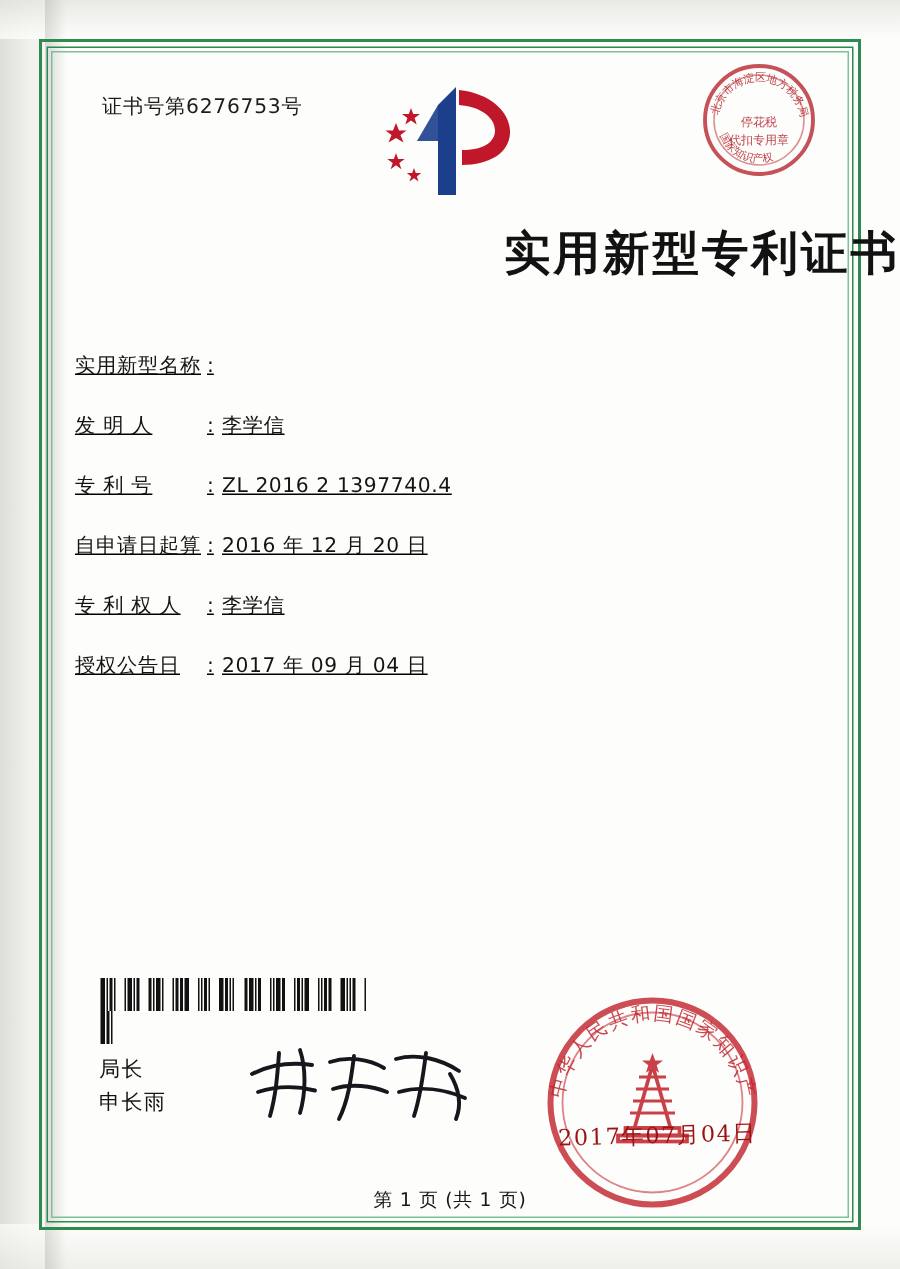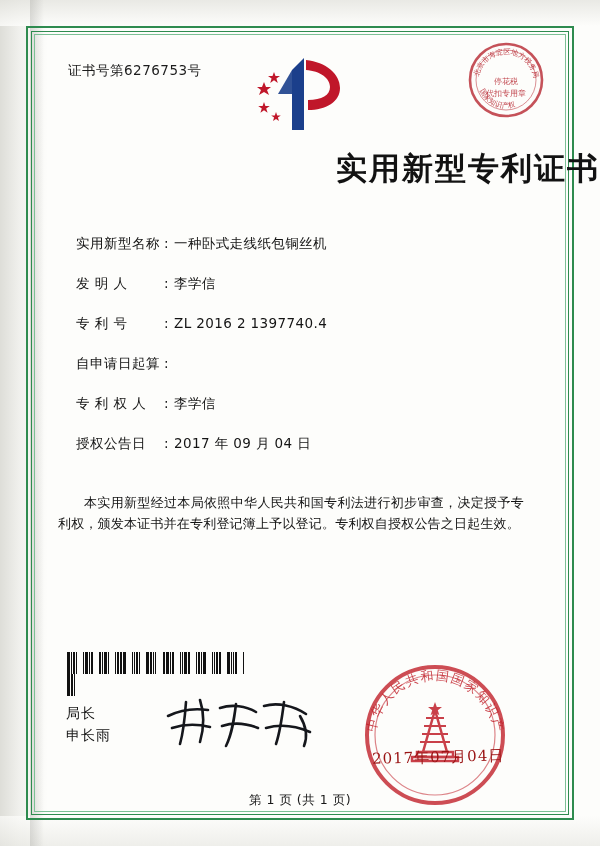--- a/index.html
+++ b/index.html
@@ -110,22 +110,23 @@
     font-family: "DejaVu Serif", "Liberation Serif", serif;
     font-weight: bold;
     font-size: 31px;
     letter-spacing: 2px;
     color: #121212;
   }
 
   
   .fields {
     position: absolute;
-    left: 76px; top: 235px;
+    left: 50px; top: 235px;
     width: 470px;
+    text-decoration: underline;
   }
   .field-row {
     display: flex;
     align-items: baseline;
     margin-bottom: 22px;
     font-size: 13.5px;
     color: #141414;
     white-space: nowrap;
   }
   .field-label {
@@ -260,50 +261,49 @@
       </text>
     </svg>
   </div>
 
   <div class="title">实用新型专利证书</div>
 
   <div class="fields">
     <div class="field-row">
       <span class="field-label">实用新型名称</span>
       <span class="field-colon">:</span>
-      <span class="field-value">一种卧式走线纸包铜丝机</span>
     </div>
     <div class="field-row">
       <span class="field-label">发 明 人</span>
       <span class="field-colon">:</span>
       <span class="field-value">李学信</span>
     </div>
     <div class="field-row">
       <span class="field-label">专 利 号</span>
       <span class="field-colon">:</span>
       <span class="field-value">ZL 2016 2 1397740.4</span>
     </div>
     <div class="field-row">
       <span class="field-label">自申请日起算</span>
       <span class="field-colon">:</span>
+      <span class="field-value">2016 年 12 月 20 日</span>
     </div>
     <div class="field-row">
       <span class="field-label">专 利 权 人</span>
       <span class="field-colon">:</span>
       <span class="field-value">李学信</span>
     </div>
     <div class="field-row">
       <span class="field-label">授权公告日</span>
       <span class="field-colon">:</span>
       <span class="field-value">2017 年 09 月 04 日</span>
     </div>
   </div>
 
   <div class="body-text">
-    <p>本实用新型经过本局依照中华人民共和国专利法进行初步审查，决定授予专利权，颁发本证书并在专利登记簿上予以登记。专利权自授权公告之日起生效。</p>
   </div>
 
   <div class="barcode">
     <i style="width:3px"></i><i style="width:1px"></i><i style="width:2px"></i><i style="width:1px"></i>
     <i style="width:1px"></i><i style="width:3px"></i><i style="width:1px"></i><i style="width:2px"></i>
     <i style="width:2px"></i><i style="width:1px"></i><i style="width:3px"></i><i style="width:1px"></i>
     <i style="width:1px"></i><i style="width:2px"></i><i style="width:2px"></i><i style="width:3px"></i>
     <i style="width:1px"></i><i style="width:1px"></i><i style="width:2px"></i><i style="width:1px"></i>
     <i style="width:3px"></i><i style="width:2px"></i><i style="width:1px"></i><i style="width:1px"></i>
     <i style="width:2px"></i><i style="width:3px"></i><i style="width:1px"></i><i style="width:2px"></i>

